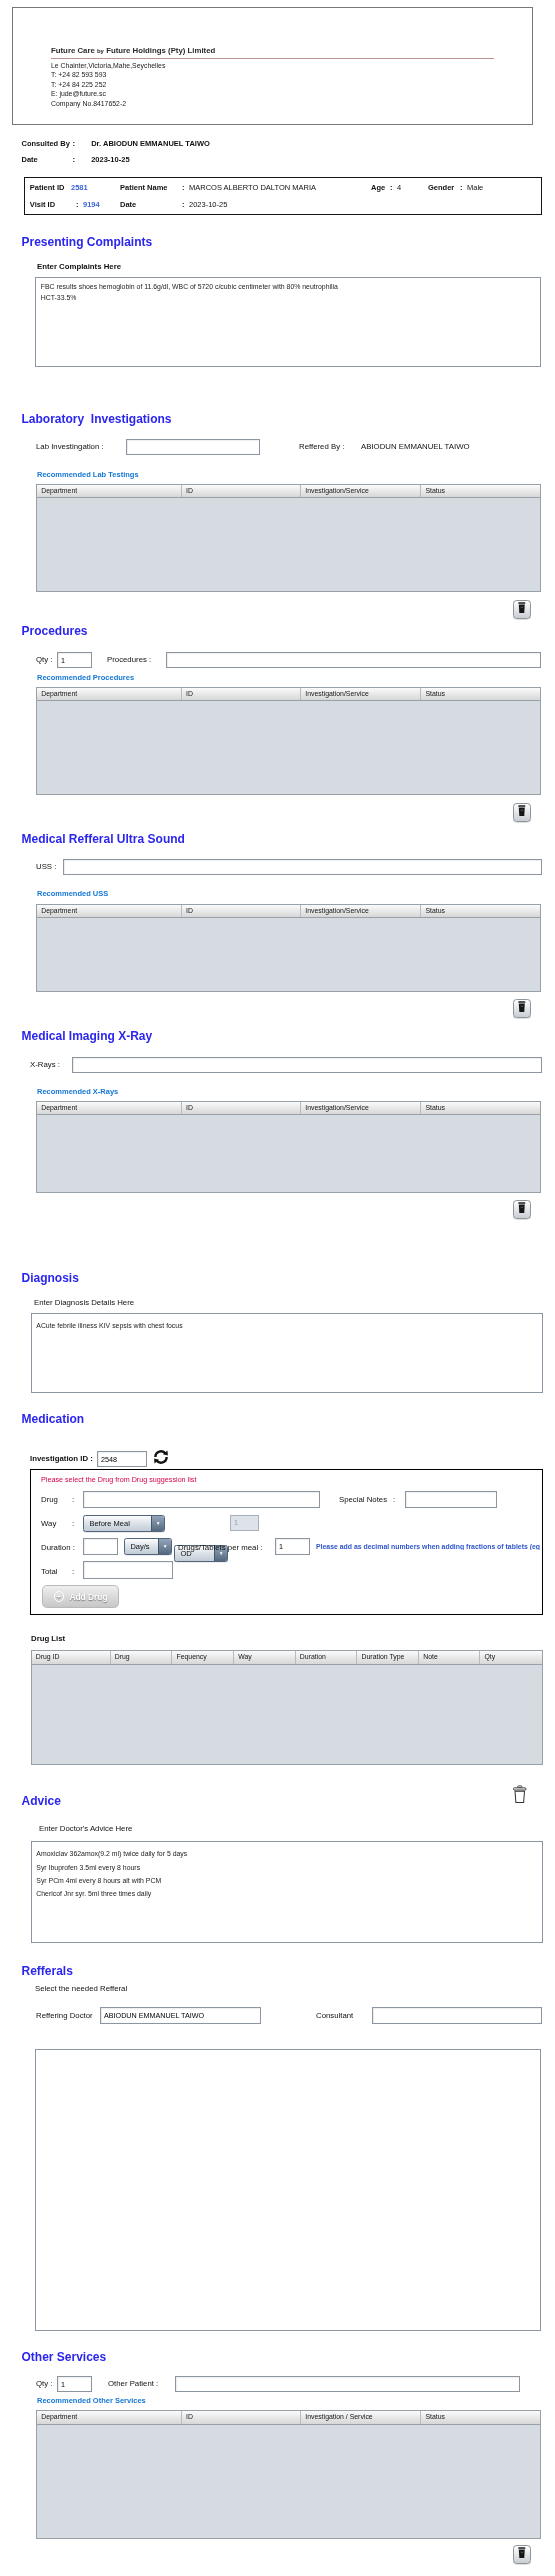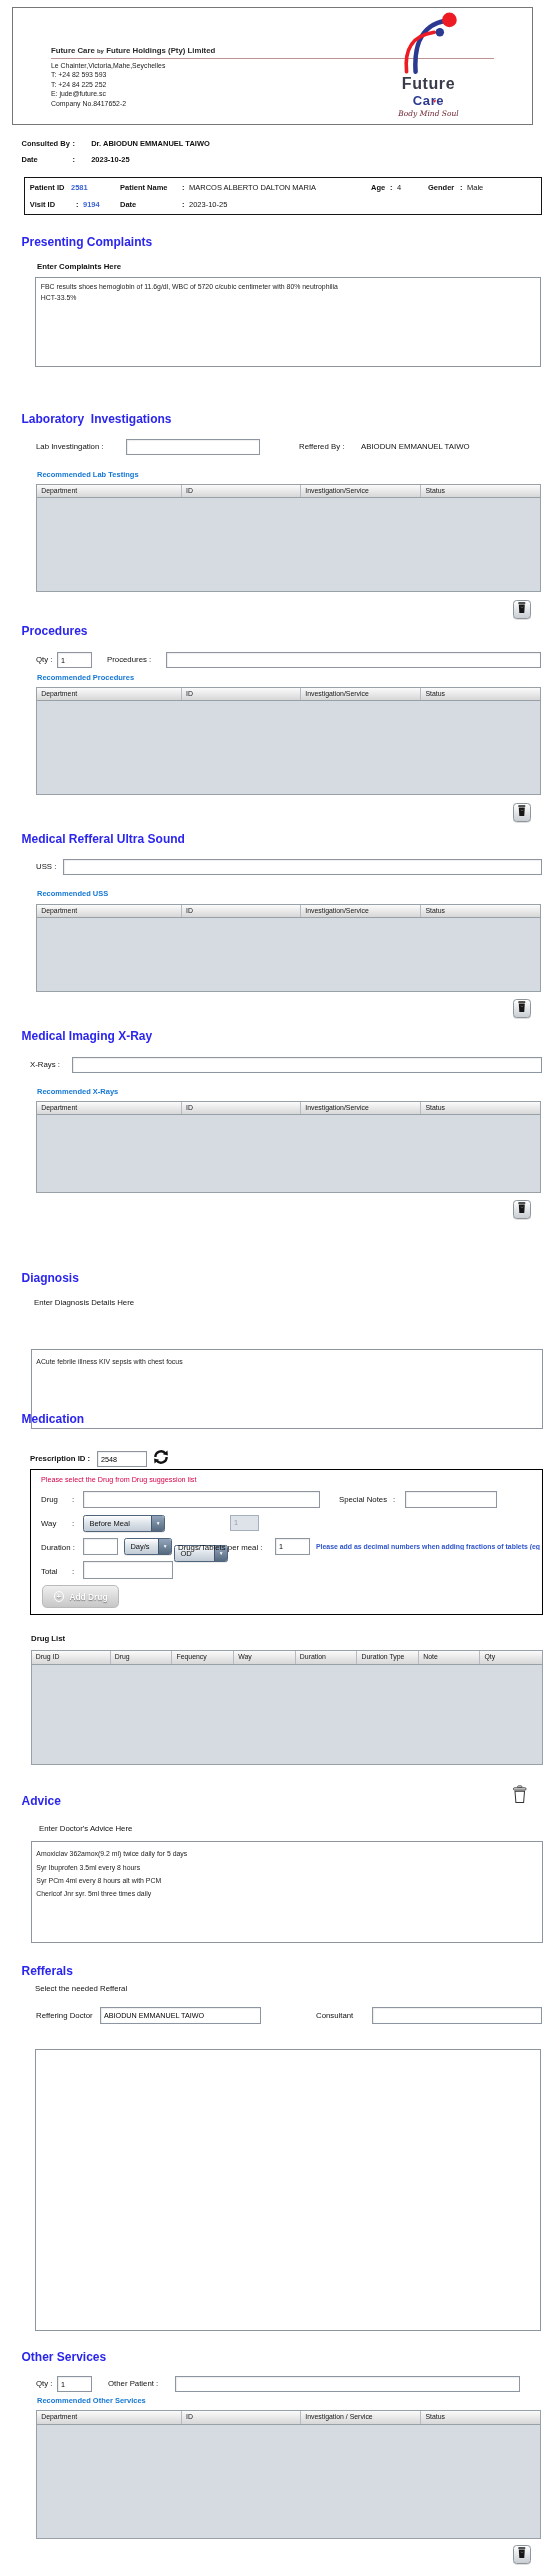--- a/index.html
+++ b/index.html
@@ -59,36 +59,20 @@
     <span class="by">by</span>
     <span>Future Holdings (Pty) Limited</span>
   </div>
   <div class="hrule"></div>
   <div class="hline" style="top:54px">Le Chainter,Victoria,Mahe,Seychelles</div>
   <div class="hline" style="top:63px">T: +24  82 593 593</div>
   <div class="hline" style="top:73px">T: +24  84 225 252</div>
   <div class="hline" style="top:82px">E: jude@future.sc</div>
   <div class="hline" style="top:92px">Company No.8417652-2</div>
 
-  <div class="logo">
-    <span style="position:absolute;left:31px;top:0">
-      <svg width="66" height="62" viewBox="0 0 110 110">
-        <path d="M84 16 C42 24 30 62 33 106" fill="none" stroke="#2b3990" stroke-width="8" stroke-linecap="round"></path>
-        <path d="M17 106 C13 68 25 42 66 36" fill="none" stroke="#ed1c24" stroke-width="6.5" stroke-linecap="round"></path>
-        <circle cx="93" cy="14" r="13" fill="#ed1c24"></circle>
-        <circle cx="76" cy="36" r="7.5" fill="#2b3990"></circle>
-      </svg>
-    </span>
-    <div class="logo-future">Future</div>
-    <div class="logo-care">
-      <span>Care</span>
-      <span class="logo-heart">♥</span>
-    </div>
-    <div class="logo-tag">Body Mind Soul</div>
-  </div>
 </div>
 
 <div class="crow" style="top:139px">
   <span class="lbl">Consulted By</span>
   <span>:</span>
   <span class="val">Dr.  ABIODUN EMMANUEL TAIWO</span>
 </div>
 <div class="crow" style="top:155px">
   <span class="lbl">Date</span>
   <span>:</span>
@@ -213,24 +197,24 @@
     <svg width="9.6" height="11.4" viewBox="0 0 16 19">
         <rect x="2" y="0.5" width="12" height="2.6" rx="1.2" fill="#1b1b1b"></rect>
         <path d="M3 4.2 L13 4.2 L12.1 18.4 L3.9 18.4 Z" fill="#161616"></path>
         <path d="M6 8 c1.6 1.6 3.8 1.2 4.6 0.2" stroke="#9a9a9a" stroke-width="0.9" fill="none"></path>
       </svg>
   </span>
 </button>
 
 <h2 class="sec-title" style="left:21.5px;top:1271px">Diagnosis</h2>
 <div class="sublabel" style="left:34px;top:1298px">Enter Diagnosis Details Here</div>
-<textarea class="ta" style="left: 30.5px; top: 1313px; width: 512px; height: 80px; padding-top: 6px; margin-top: 36px;">ACute febrile illness KIV sepsis with chest focus</textarea>
+<textarea class="ta" style="left: 30.5px; top: 1313px; width: 512px; height: 80px; padding-top: 6px;">ACute febrile illness KIV sepsis with chest focus</textarea>
 
 <h2 class="sec-title" style="left:21.5px;top:1412px">Medication</h2>
-<div class="sublabel b" style="left:30px;top:1454px">Prescription ID :</div>
+<div class="sublabel b" style="left:30px;top:1454px">Investigation ID :</div>
 <input class="txt" style="left: 97px; top: 1451px; width: 50px; height: 16px;" value="2548">
 <button class="refresh-btn" style="left:152px;top:1448px">
   <span>
     <svg width="18" height="18" viewBox="0 0 24 24">
         <path d="M4.5 12a7.5 7.5 0 0 1 13.6-4.4" fill="none" stroke="#121212" stroke-width="3.2"></path>
         <polygon points="20.6,3.2 21.2,10 14.6,8.2" fill="#121212"></polygon>
         <path d="M19.5 12a7.5 7.5 0 0 1-13.6 4.4" fill="none" stroke="#121212" stroke-width="3.2"></path>
         <polygon points="3.4,20.8 2.8,14 9.4,15.8" fill="#121212"></polygon>
       </svg>
   </span>

